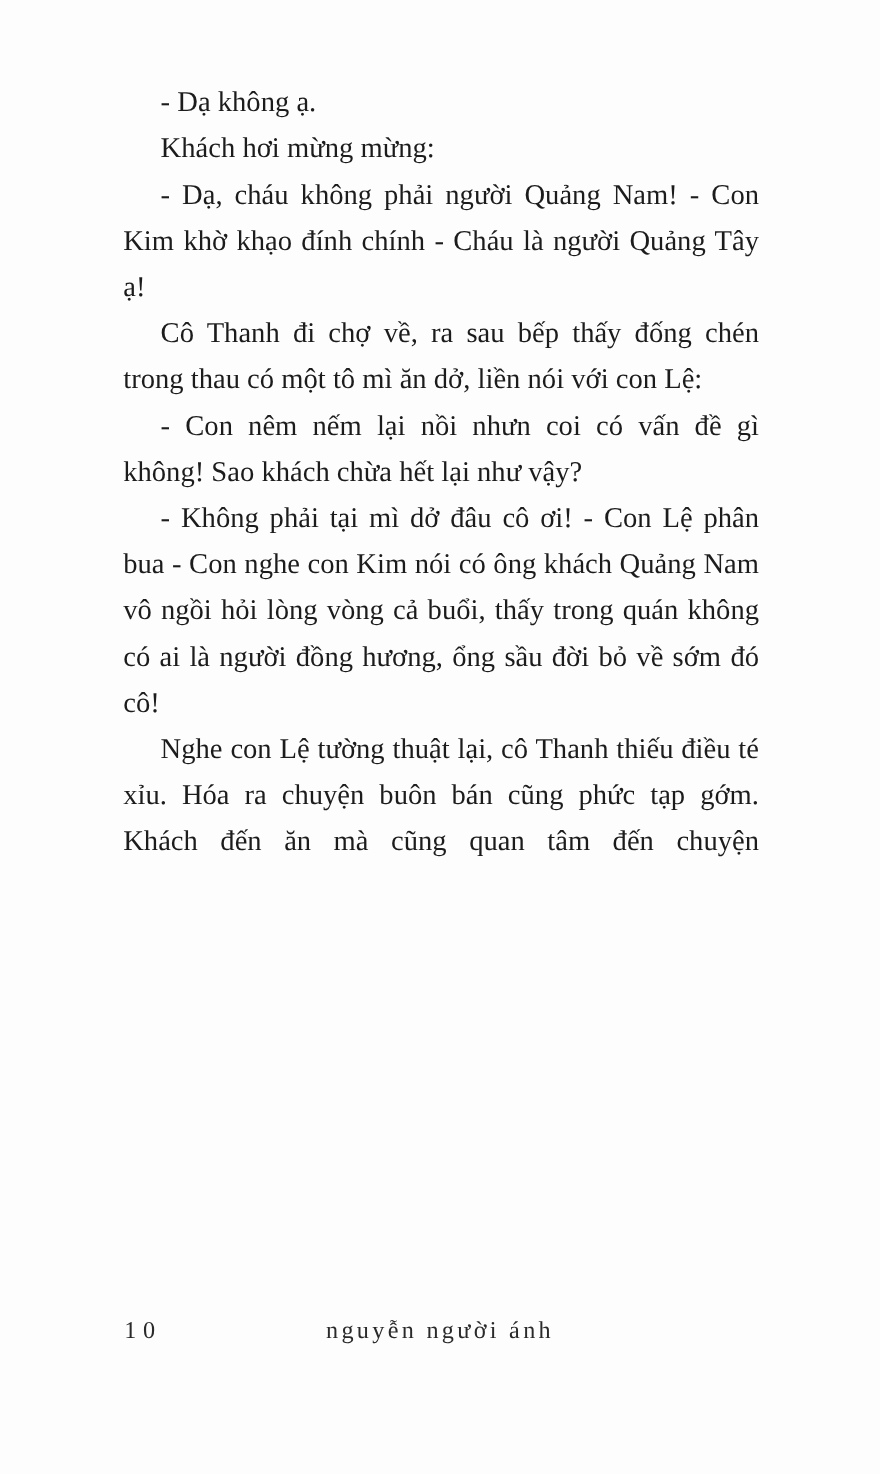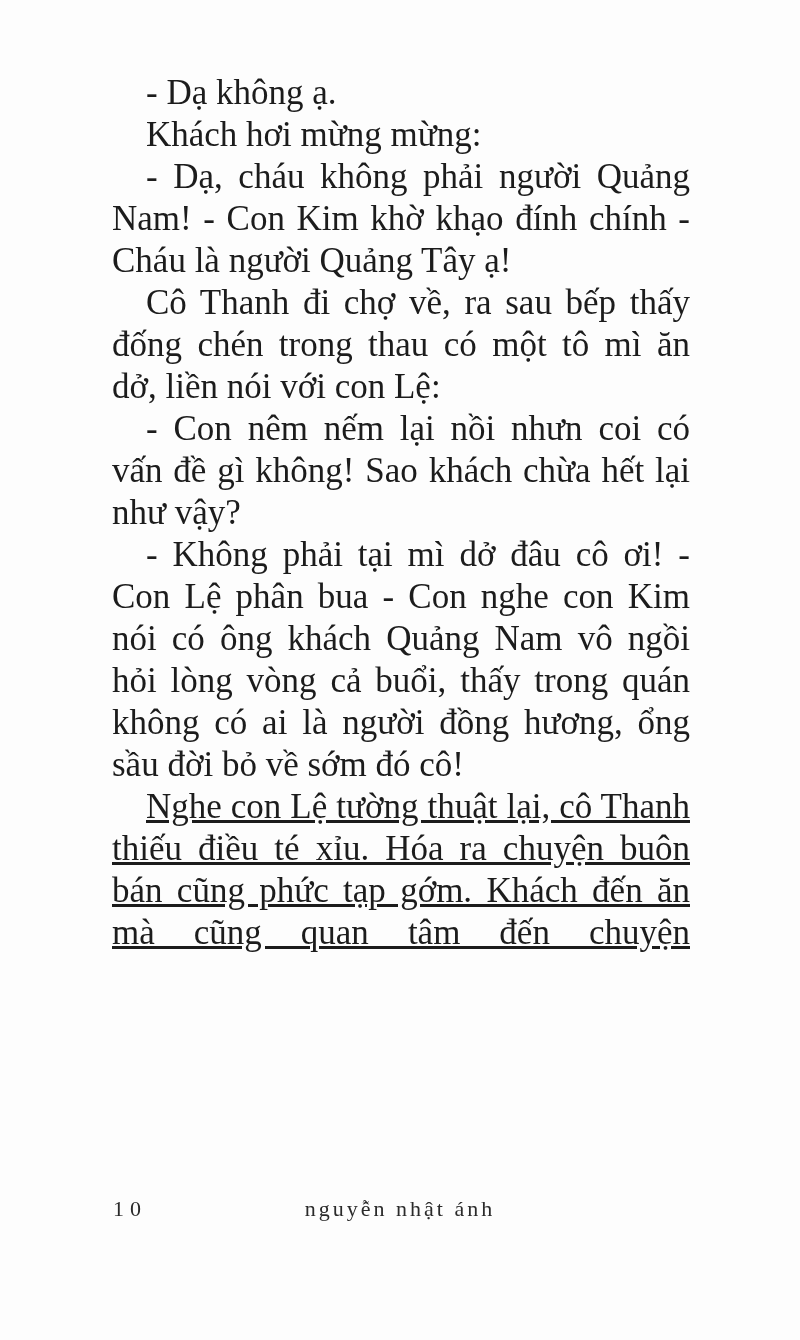--- a/index.html
+++ b/index.html
@@ -21,33 +21,32 @@
     left: 0;
     width: 800px;
     height: 1340px;
     background: #fdfdfd;
   }
   .text-block {
     position: absolute;
     top: 72px;
     left: 112px;
     width: 578px;
-    font-size: 35px;
+    font-size: 26px;
     line-height: 42px;
     text-align: justify;
     text-justify: inter-word;
   }
   .text-block p {
     margin: 0;
     padding: 0;
     text-indent: 34px;
   }
   .text-block p.justify-last {
     text-align-last: justify;
-    text-decoration: underline;
   }
   .footer {
     position: absolute;
     top: 1196px;
     left: 0;
     width: 800px;
     height: 32px;
     font-size: 22px;
     color: #2a2a2a;
   }
@@ -76,16 +75,16 @@
     <p>Khách hơi mừng mừng:</p>
     <p>- Dạ, cháu không phải người Quảng Nam! - Con Kim khờ khạo đính chính - Cháu là người Quảng Tây ạ!</p>
     <p>Cô Thanh đi chợ về, ra sau bếp thấy đống chén trong thau có một tô mì ăn dở, liền nói với con Lệ:</p>
     <p>- Con nêm nếm lại nồi nhưn coi có vấn đề gì không! Sao khách chừa hết lại như vậy?</p>
     <p>- Không phải tại mì dở đâu cô ơi! - Con Lệ phân bua - Con nghe con Kim nói có ông khách Quảng Nam vô ngồi hỏi lòng vòng cả buổi, thấy trong quán không có ai là người đồng hương, ổng sầu đời bỏ về sớm đó cô!</p>
     <p class="justify-last">Nghe con Lệ tường thuật lại, cô Thanh thiếu điều té xỉu. Hóa ra chuyện buôn bán cũng phức tạp gớm. Khách đến ăn mà cũng quan tâm đến chuyện</p>
   </div>
 
   <div class="footer">
     <span class="page-number">10</span>
-    <span class="running-author">nguyễn nhật ánh</span>
+    <span class="running-author">nguyễn người ánh</span>
   </div>
 
 </div>
 
 </body></html>

